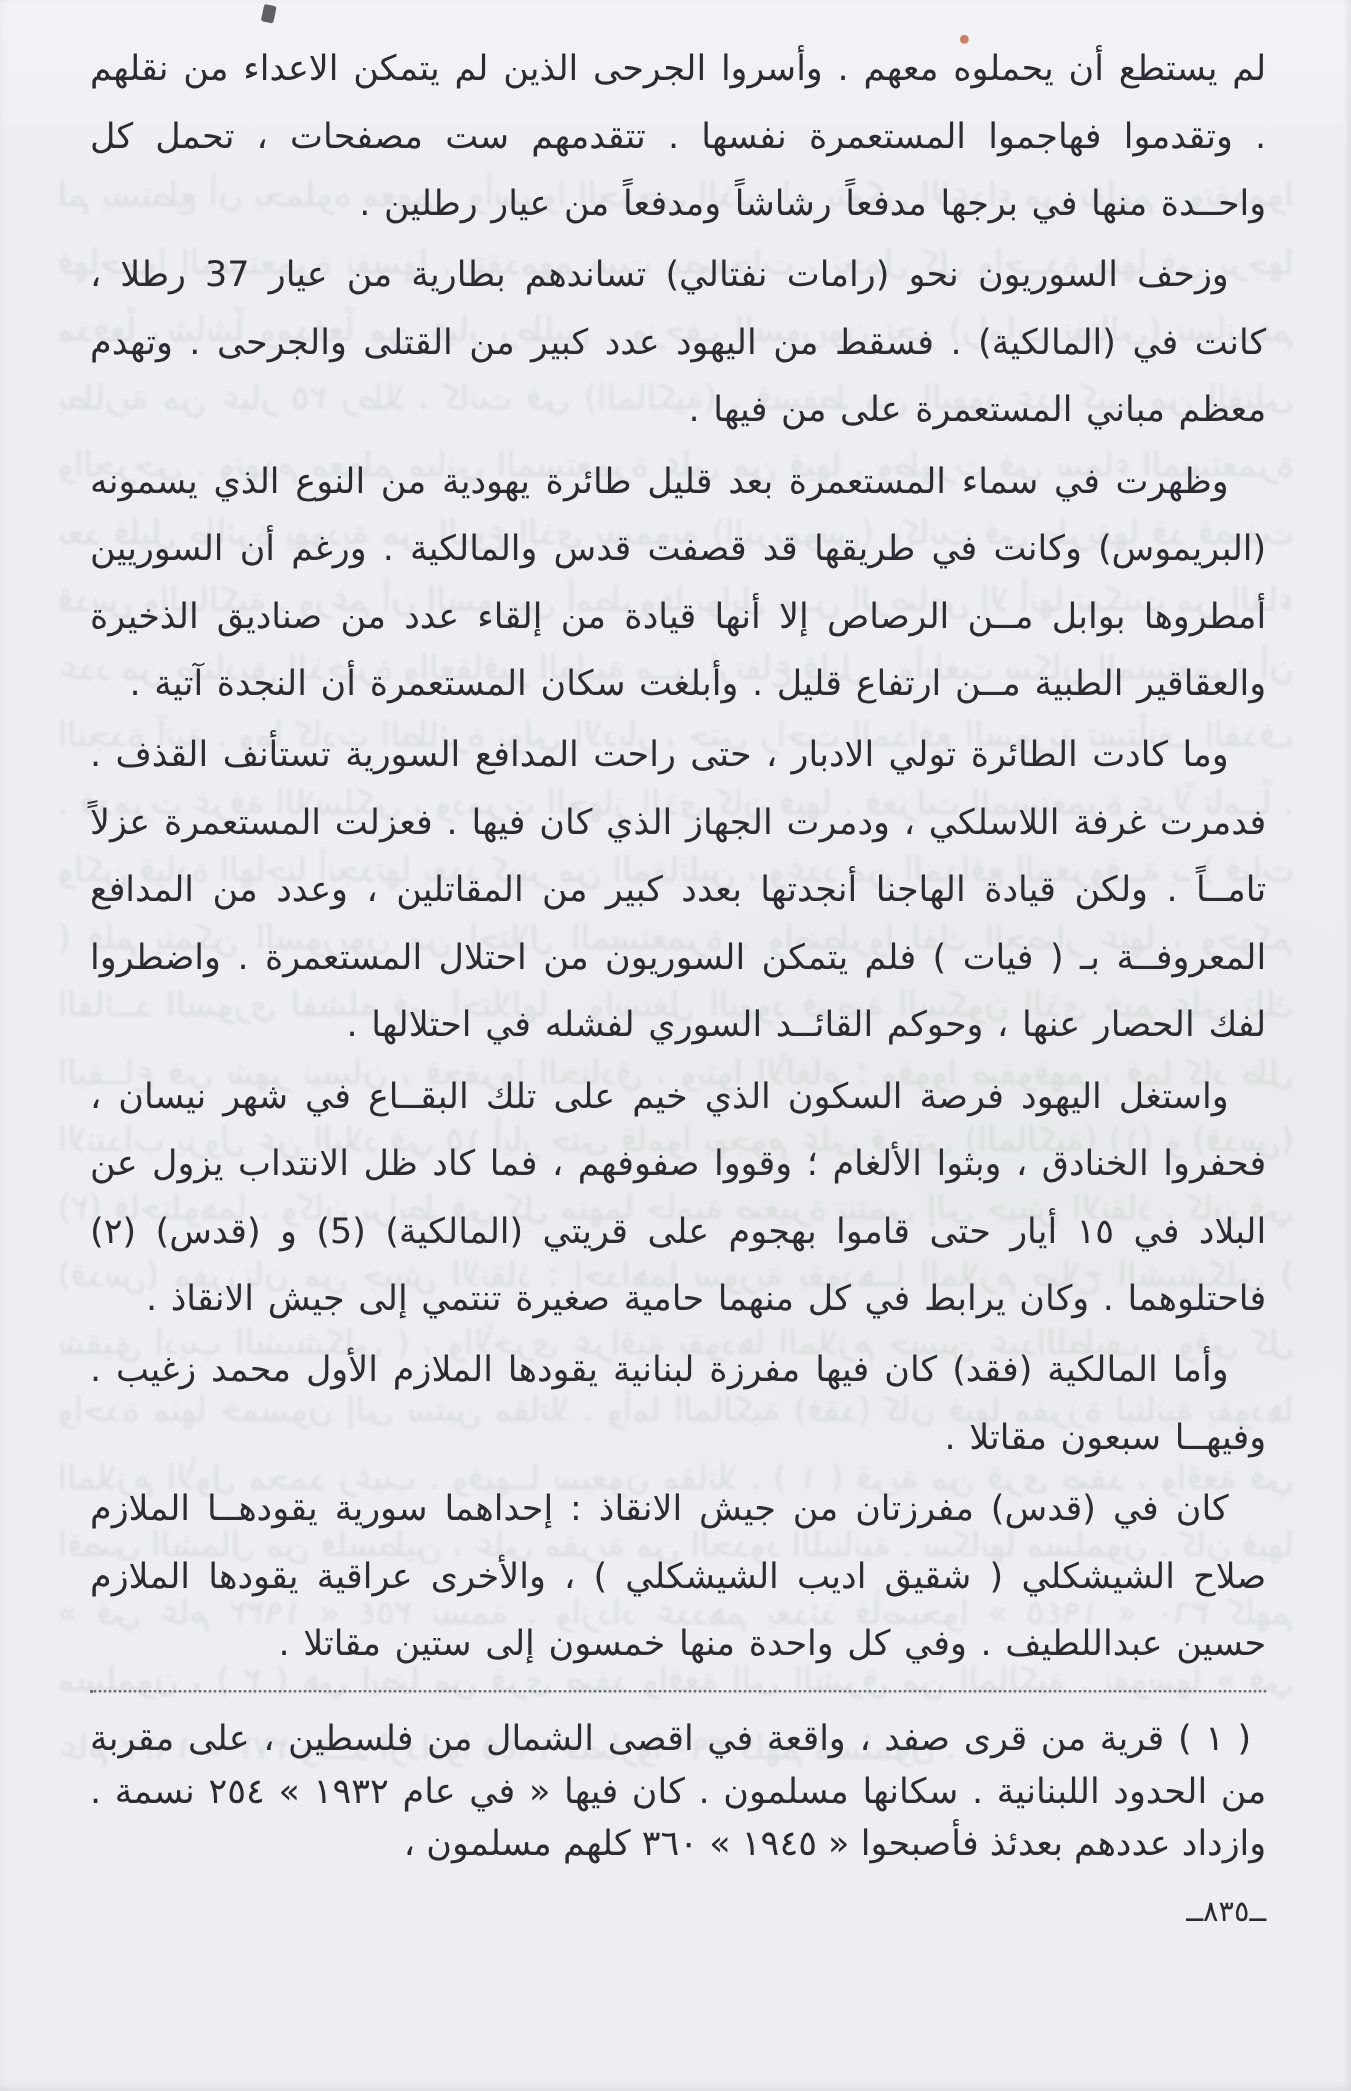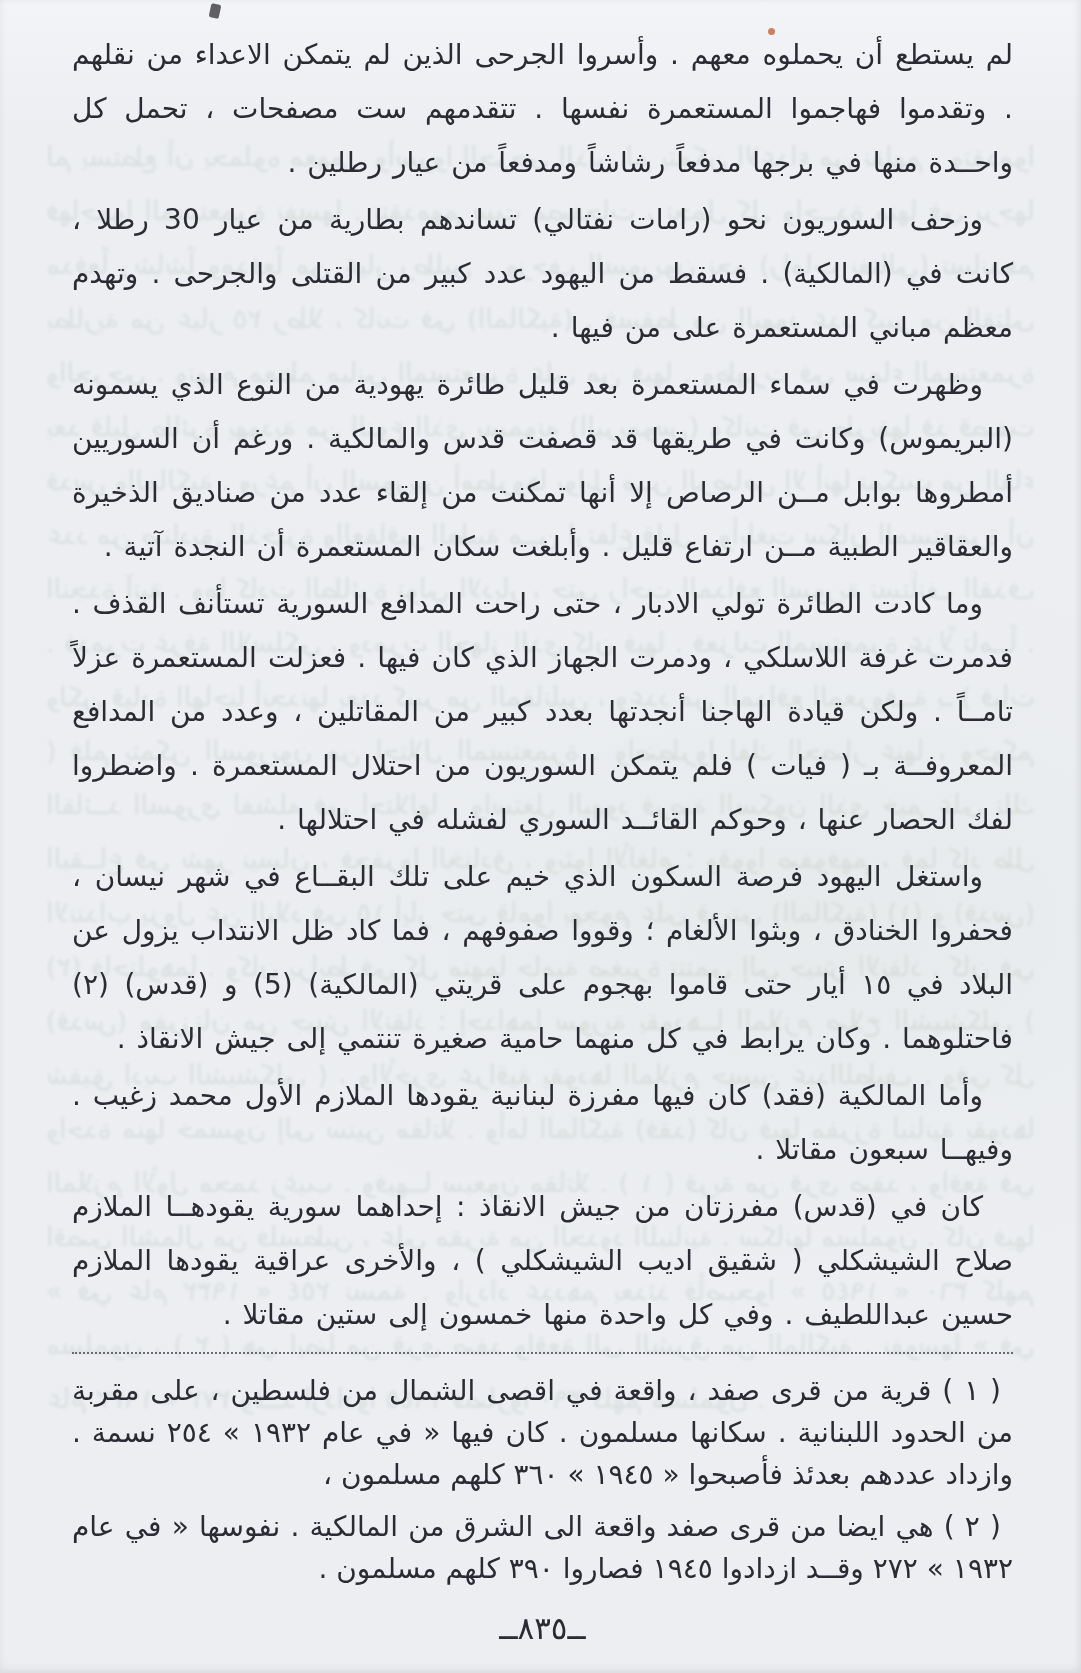--- a/index.html
+++ b/index.html
@@ -55,22 +55,21 @@
   }
   .footnote{
     margin:0 0 10px 0;
     font-size:28px;
     line-height:42px;
     text-align:justify;
     text-indent:12px;
   }
   .page-number{
     margin-top:20px;
-    text-align:center;
-    font-size:31px;
+    font-size:23px;
     letter-spacing:1px;
     color:var(--ink);
     font-family:Liberation Serif, serif;
   }
   
   .speck-dark{
     position:absolute;top:4px;left:210px;width:10px;height:14px;
     background:#3a3a40;border-radius:2px;transform:rotate(12deg);z-index:3;opacity:0.8;
   }
   .speck-orange{
@@ -83,30 +82,29 @@
 
 <div class="page">
   <div class="bleed" id="bleed-layer" aria-hidden="true">لم يستطع أن يحملوه معهم . وأسروا الجرحى الذين لم يتمكن الاعداء من نقلهم . وتقدموا فهاجموا المستعمرة نفسها . تتقدمهم ست مصفحات ، تحمل كل واحــدة منها في برجها مدفعاً رشاشاً ومدفعاً من عيار رطلين . وزحف السوريون نحو (رامات نفتالي) تساندهم بطارية من عيار ٢٥ رطلا ، كانت في (المالكية) . فسقط من اليهود عدد كبير من القتلى والجرحى . وتهدم معظم مباني المستعمرة على من فيها . وظهرت في سماء المستعمرة بعد قليل طائرة يهودية من النوع الذي يسمونه (البريموس) وكانت في طريقها قد قصفت قدس والمالكية . ورغم أن السوريين أمطروها بوابل مــن الرصاص إلا أنها تمكنت من إلقاء عدد من صناديق الذخيرة والعقاقير الطبية مــن ارتفاع قليل . وأبلغت سكان المستعمرة أن النجدة آتية . وما كادت الطائرة تولي الادبار ، حتى راحت المدافع السورية تستأنف القذف . فدمرت غرفة اللاسلكي ، ودمرت الجهاز الذي كان فيها . فعزلت المستعمرة عزلاً تامــاً . ولكن قيادة الهاجنا أنجدتها بعدد كبير من المقاتلين ، وعدد من المدافع المعروفــة بـ ( فيات ) فلم يتمكن السوريون من احتلال المستعمرة . واضطروا لفك الحصار عنها ، وحوكم القائــد السوري لفشله في احتلالها . واستغل اليهود فرصة السكون الذي خيم على تلك البقــاع في شهر نيسان ، فحفروا الخنادق ، وبثوا الألغام ؛ وقووا صفوفهم ، فما كاد ظل الانتداب يزول عن البلاد في ١٥ أيار حتى قاموا بهجوم على قريتي (المالكية) (١) و (قدس) (٢) فاحتلوهما . وكان يرابط في كل منهما حامية صغيرة تنتمي إلى جيش الانقاذ . كان في (قدس) مفرزتان من جيش الانقاذ : إحداهما سورية يقودهــا الملازم صلاح الشيشكلي ( شقيق اديب الشيشكلي ) ، والأخرى عراقية يقودها الملازم حسين عبداللطيف . وفي كل واحدة منها خمسون إلى ستين مقاتلا . وأما المالكية (فقد) كان فيها مفرزة لبنانية يقودها الملازم الأول محمد زغيب . وفيهــا سبعون مقاتلا . ( ١ ) قرية من قرى صفد ، واقعة في اقصى الشمال من فلسطين ، على مقربة من الحدود اللبنانية . سكانها مسلمون . كان فيها « في عام ١٩٣٢ » ٢٥٤ نسمة . وازداد عددهم بعدئذ فأصبحوا « ١٩٤٥ » ٣٦٠ كلهم مسلمون ، ( ٢ ) هي ايضا من قرى صفد واقعة الى الشرق من المالكية . نفوسها « في عام ١٩٣٢ » ٢٧٢ وقــد ازدادوا ١٩٤٥ فصاروا ٣٩٠ كلهم مسلمون .</div>
 
   <div class="speck-dark"></div>
   <div class="speck-orange"></div>
 
   <main class="text-layer">
     <div id="paragraphs">
         <p class="para continuation">لم يستطع أن يحملوه معهم . وأسروا الجرحى الذين لم يتمكن الاعداء من نقلهم . وتقدموا فهاجموا المستعمرة نفسها . تتقدمهم ست مصفحات ، تحمل كل واحــدة منها في برجها مدفعاً رشاشاً ومدفعاً من عيار رطلين .</p>
-        <p class="para">وزحف السوريون نحو (رامات نفتالي) تساندهم بطارية من عيار 30 رطلا ، كانت في (المالكية) . فسقط من اليهود عدد كبير من القتلى والجرحى . وتهدم معظم مباني المستعمرة على من فيها .</p>
-        <p class="para">وظهرت في سماء المستعمرة بعد قليل طائرة يهودية من النوع الذي يسمونه (البريموس) وكانت في طريقها قد قصفت قدس والمالكية . ورغم أن السوريين أمطروها بوابل مــن الرصاص إلا أنها تمكنت من إلقاء عدد من صناديق الذخيرة والعقاقير الطبية مــن ارتفاع قليل . وأبلغت سكان المستعمرة أن النجدة آتية .</p>
+        <p class="para">وزحف السوريون نحو (رامات نفتالي) تساندهم بطارية من عيار 37 رطلا ، كانت في (المالكية) . فسقط من اليهود عدد كبير من القتلى والجرحى . وتهدم معظم مباني المستعمرة على من فيها .</p>
+        <p class="para">وظهرت في سماء المستعمرة بعد قليل طائرة يهودية من النوع الذي يسمونه (البريموس) وكانت في طريقها قد قصفت قدس والمالكية . ورغم أن السوريين أمطروها بوابل مــن الرصاص إلا أنها قيادة من إلقاء عدد من صناديق الذخيرة والعقاقير الطبية مــن ارتفاع قليل . وأبلغت سكان المستعمرة أن النجدة آتية .</p>
         <p class="para">وما كادت الطائرة تولي الادبار ، حتى راحت المدافع السورية تستأنف القذف . فدمرت غرفة اللاسلكي ، ودمرت الجهاز الذي كان فيها . فعزلت المستعمرة عزلاً تامــاً . ولكن قيادة الهاجنا أنجدتها بعدد كبير من المقاتلين ، وعدد من المدافع المعروفــة بـ ( فيات ) فلم يتمكن السوريون من احتلال المستعمرة . واضطروا لفك الحصار عنها ، وحوكم القائــد السوري لفشله في احتلالها .</p>
         <p class="para">واستغل اليهود فرصة السكون الذي خيم على تلك البقــاع في شهر نيسان ، فحفروا الخنادق ، وبثوا الألغام ؛ وقووا صفوفهم ، فما كاد ظل الانتداب يزول عن البلاد في ١٥ أيار حتى قاموا بهجوم على قريتي (المالكية) (5) و (قدس) (٢) فاحتلوهما . وكان يرابط في كل منهما حامية صغيرة تنتمي إلى جيش الانقاذ .</p>
         <p class="para">وأما المالكية (فقد) كان فيها مفرزة لبنانية يقودها الملازم الأول محمد زغيب . وفيهــا سبعون مقاتلا .</p>
         <p class="para">كان في (قدس) مفرزتان من جيش الانقاذ : إحداهما سورية يقودهــا الملازم صلاح الشيشكلي ( شقيق اديب الشيشكلي ) ، والأخرى عراقية يقودها الملازم حسين عبداللطيف . وفي كل واحدة منها خمسون إلى ستين مقاتلا .</p>
       </div>
 
     <hr class="fn-sep">
 
     <div id="footnotes">
         <p class="footnote">( ١ ) قرية من قرى صفد ، واقعة في اقصى الشمال من فلسطين ، على مقربة من الحدود اللبنانية . سكانها مسلمون . كان فيها « في عام ١٩٣٢ » ٢٥٤ نسمة . وازداد عددهم بعدئذ فأصبحوا « ١٩٤٥ » ٣٦٠ كلهم مسلمون ،</p>
-        <p class="footnote">( ٢ ) هي ايضا من قرى صفد واقعة الى الشرق من المالكية . نفوسها « في عام ١٩٣٢ » ٢٧٢ وقــد ازدادوا ١٩٤٥ فصاروا ٣٩٠ كلهم مسلمون .</p>
       </div>
 
     <div class="page-number">ــ٨٣٥ــ</div>
   </main>
 </div>
 
 </body></html>

